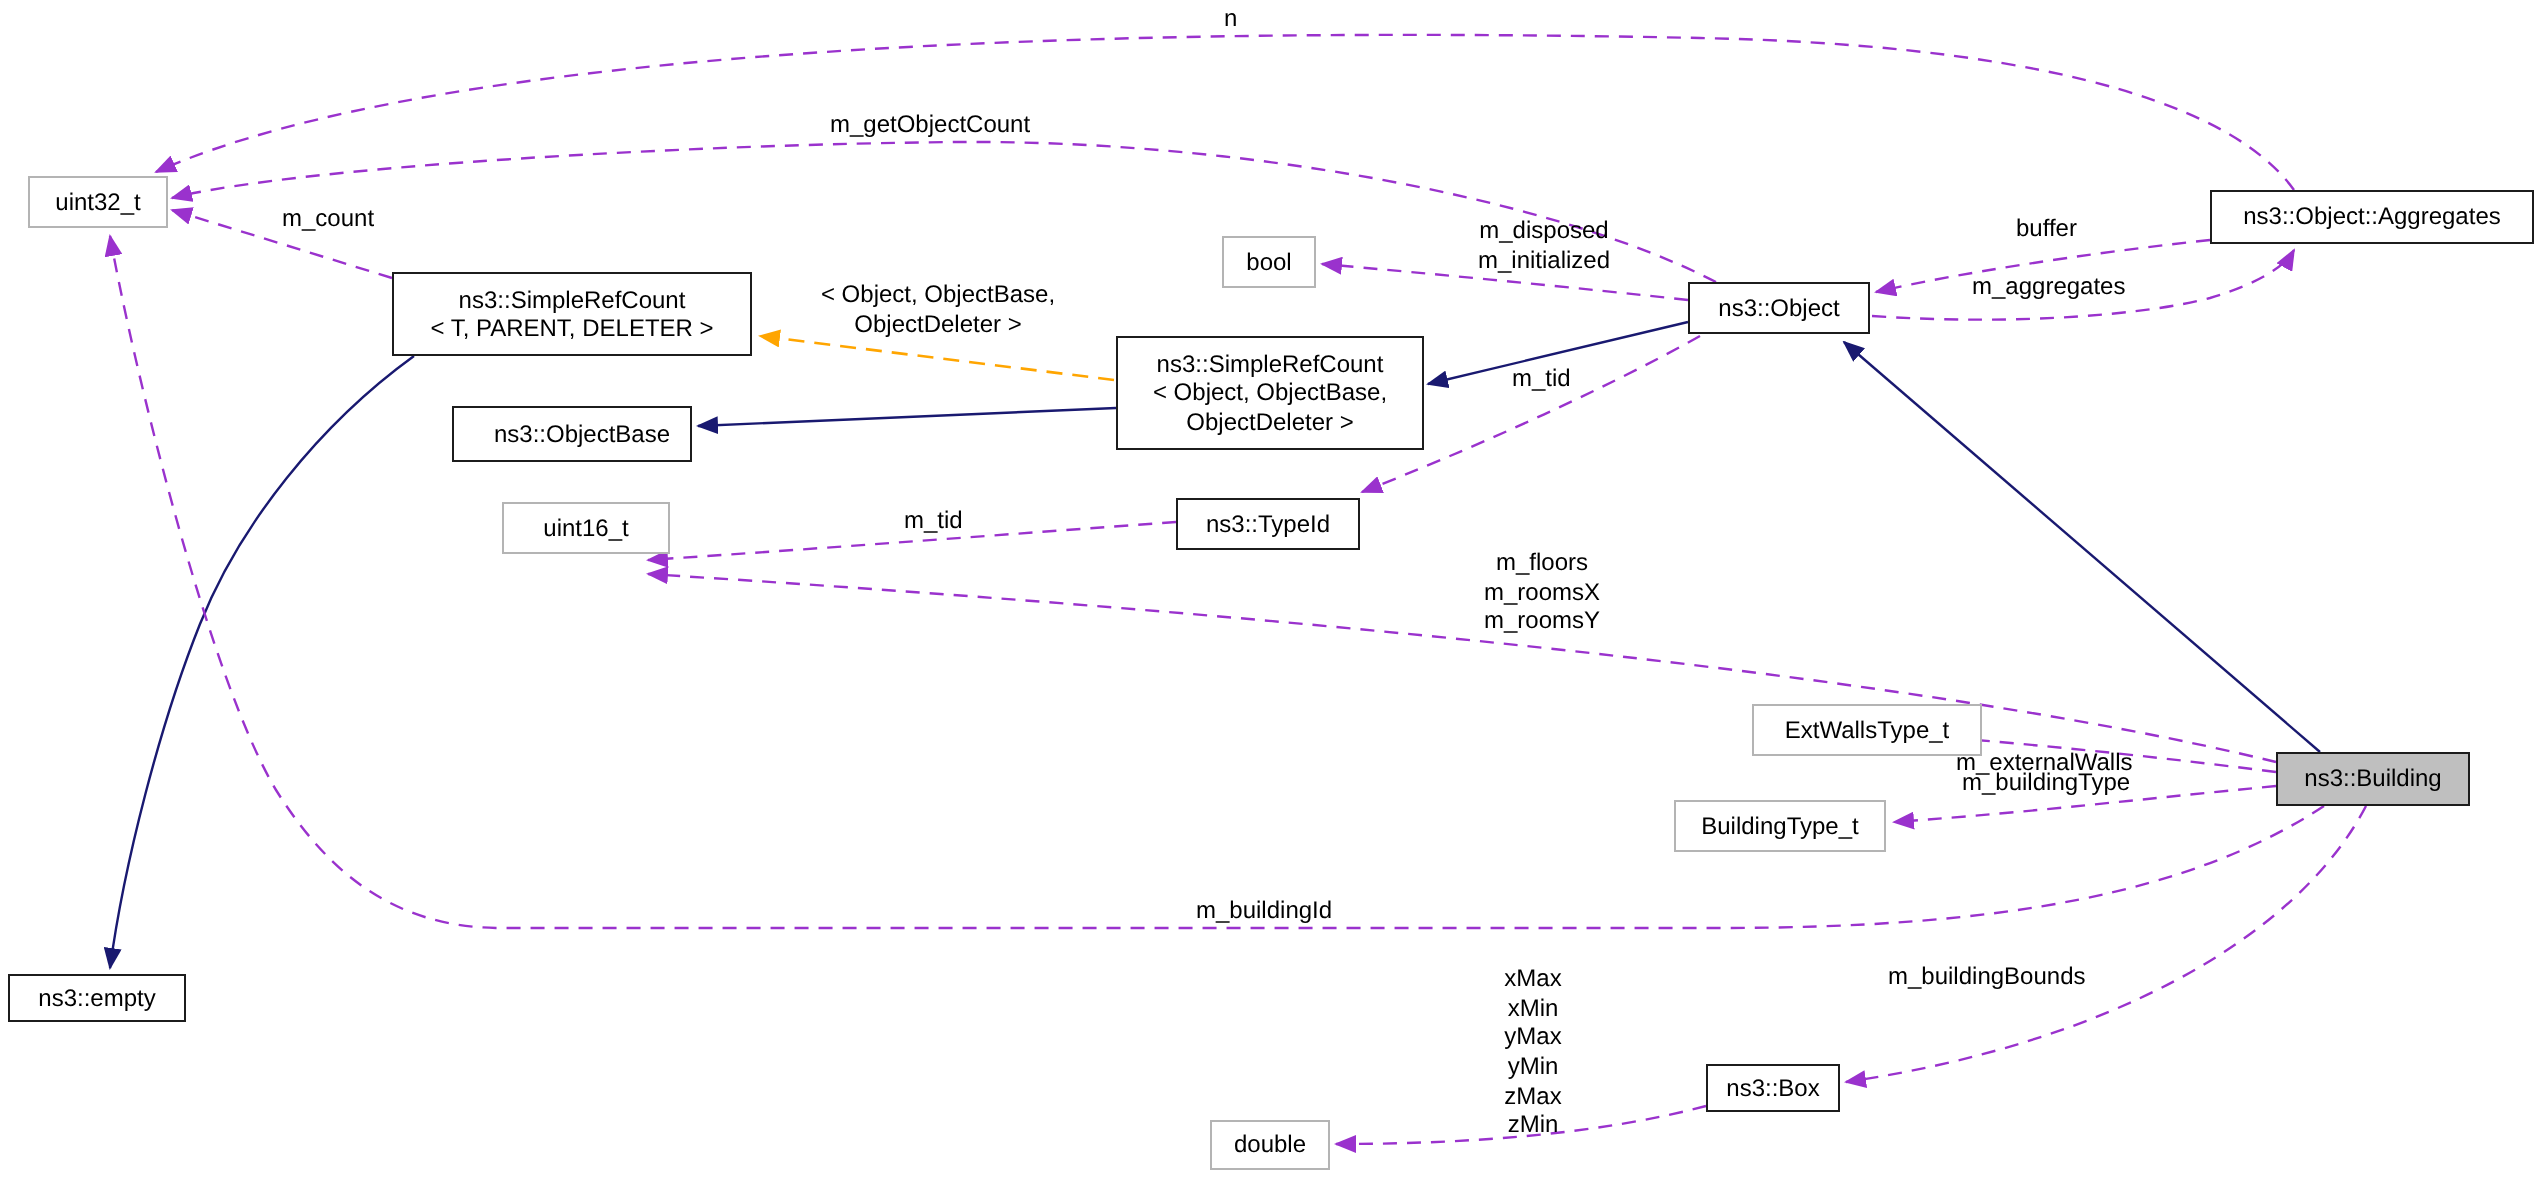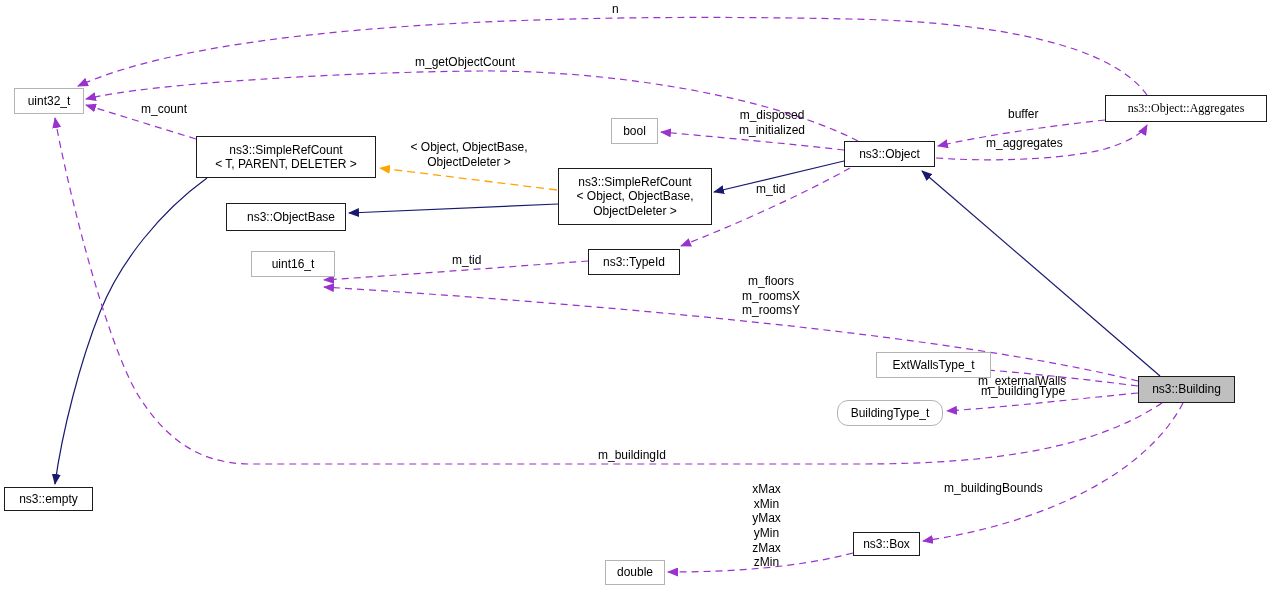--- a/index.html
+++ b/index.html
@@ -61,25 +61,25 @@
 
   <div class="node" style="left:14px;top:88px;width:70px;height:26px;">uint32_t</div>
   <div class="node bold" style="left:196px;top:136px;width:180px;height:42px;">ns3::SimpleRefCount
 &lt; T, PARENT, DELETER &gt;</div>
   <div class="node bold" style="left:226px;top:203px;width:120px;height:28px;padding-left:13px;">ns3::ObjectBase</div>
   <div class="node bold" style="left:558px;top:168px;width:154px;height:57px;">ns3::SimpleRefCount
 &lt; Object, ObjectBase,
 ObjectDeleter &gt;</div>
   <div class="node" style="left:611px;top:118px;width:47px;height:26px;">bool</div>
   <div class="node bold" style="left:844px;top:141px;width:91px;height:26px;">ns3::Object</div>
-  <div class="node bold" style="left:1105px;top:95px;width:162px;height:27px;font-family:Liberation Serif, serif;">ns3::Object::Aggregates</div>
+  <div class="node bold" style="left:1105px;top:95px;width:162px;height:27px;">ns3::Object::Aggregates</div>
   <div class="node bold" style="left:588px;top:249px;width:92px;height:26px;">ns3::TypeId</div>
   <div class="node" style="left:251px;top:251px;width:84px;height:26px;">uint16_t</div>
   <div class="node" style="left:832px;top:352px;width:115px;height:26px;margin-left:44px;">ExtWallsType_t</div>
-  <div class="node" style="left:837px;top:400px;width:106px;height:26px;border-radius:11px;">BuildingType_t</div>
+  <div class="node" style="left:837px;top:400px;width:106px;height:26px;">BuildingType_t</div>
   <div class="node current" style="left:1138px;top:376px;width:97px;height:27px;">ns3::Building</div>
   <div class="node bold" style="left:4px;top:487px;width:89px;height:24px;">ns3::empty</div>
   <div class="node bold" style="left:853px;top:532px;width:67px;height:24px;">ns3::Box</div>
   <div class="node" style="left:605px;top:560px;width:60px;height:25px;">double</div>
 
   <div class="elabel" style="left:612px;top:2px;">n</div>
   <div class="elabel" style="left:415px;top:55px;">m_getObjectCount</div>
   <div class="elabel" style="left:117px;top:102px;margin-left:24px;">m_count</div>
   <div class="elabel center" style="left:733px;top:108px;width:78px;">m_disposed
 m_initialized</div>

